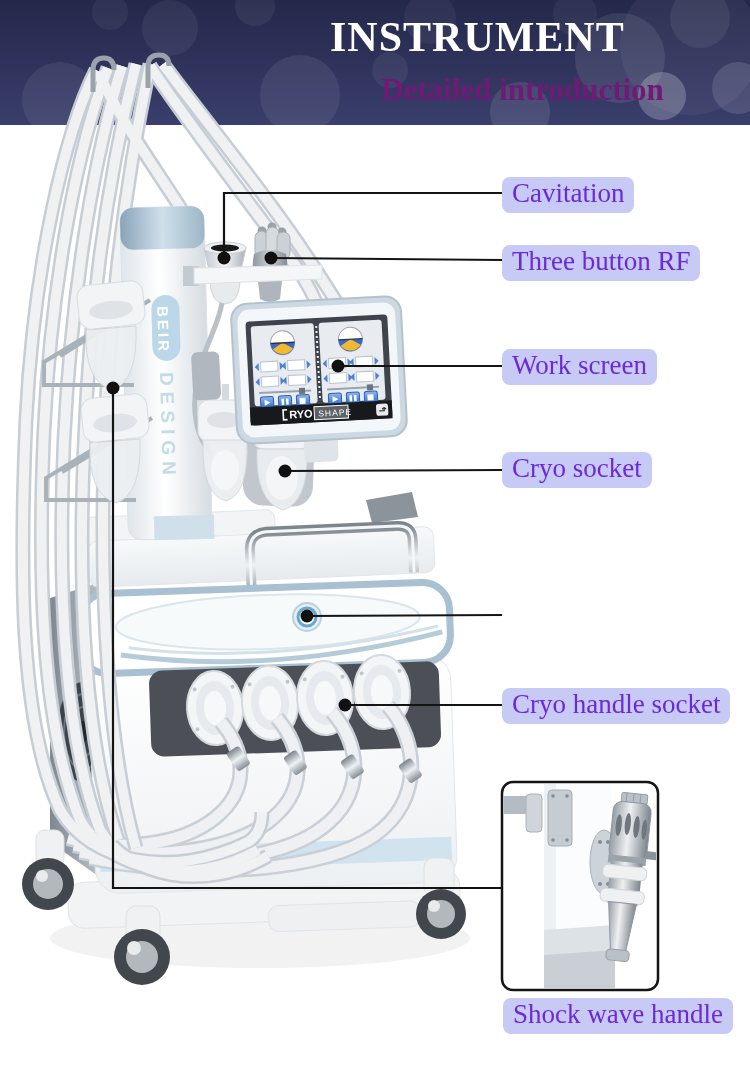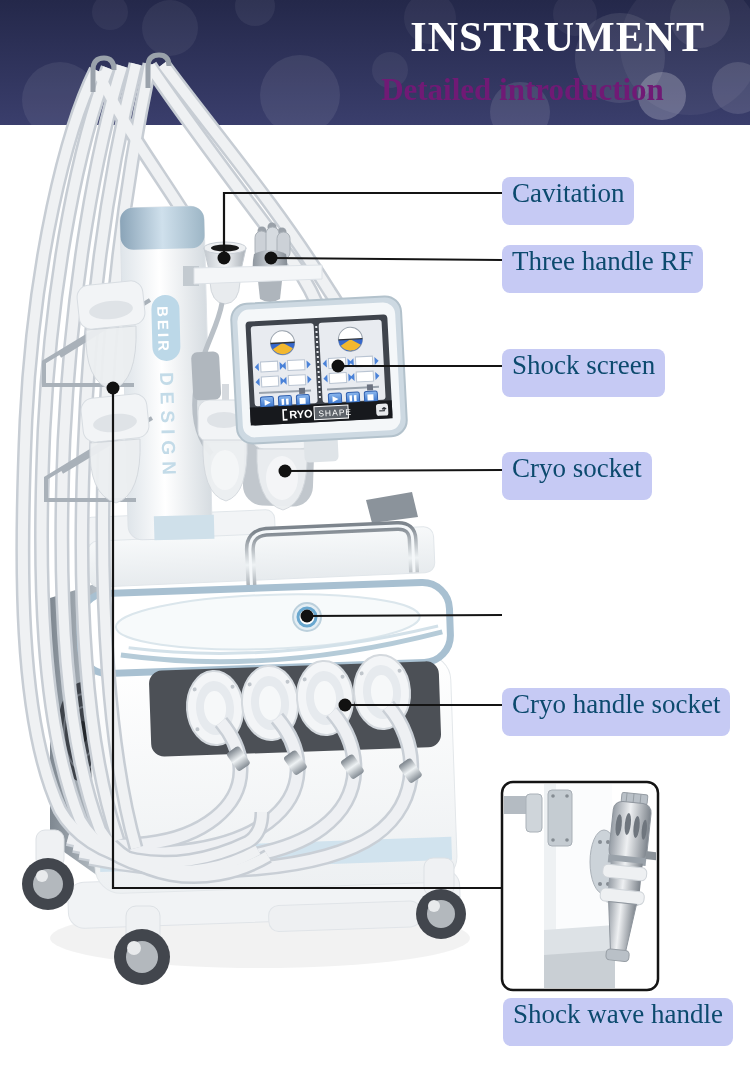--- a/index.html
+++ b/index.html
@@ -1,24 +1,24 @@
 <!DOCTYPE html>
 <html><head>
 <meta charset="utf-8">
 <style>
   html,body{margin:0;padding:0;background:#fff;}
   #stage{position:relative;width:750px;height:1069px;background:#fff;overflow:hidden;
          font-family:"Liberation Serif",serif;}
   #art{position:absolute;left:0;top:0;}
-  .hdr-title{position:absolute;left:330px;top:16px;width:375px;text-align:right;
+  .hdr-title{position:absolute;left:330px;top:16px;width:375px;text-align:left;
     color:#fff;font-weight:bold;font-size:42px;letter-spacing:1px;line-height:1.0;}
   .hdr-sub{position:absolute;left:330px;top:72px;width:385px;text-align:center;
     color:#701a75;font-weight:bold;font-size:31px;}
-  .callout-label{position:absolute;background:#c6caf4;color:#0c4a6e;font-size:27px;
-    line-height:1.15;padding:1px 10px 16px;border-radius:8px;white-space:nowrap;}
+  .callout-label{position:absolute;background:#c6caf4;color:#6d28d9;font-size:27px;
+    line-height:1.15;padding:1px 10px 4px;border-radius:8px;white-space:nowrap;}
   .lb-cavitation{left:502px;top:177px;}
   .lb-rf{left:502px;top:245px;}
   .lb-screen{left:502px;top:349px;}
   .lb-cryo{left:502px;top:452px;}
   .lb-switch{left:502px;top:597px;}
   .lb-socket{left:502px;top:688px;}
   .lb-shock{left:503px;top:998px;}
 </style>
 </head>
 <body>
@@ -477,19 +477,19 @@
         <rect x="655" y="850" width="7" height="6" fill="#6a7077"></rect>
       </g>
     </g>
   </g>
 </svg>
 
 <div class="hdr-title">INSTRUMENT</div>
 <div class="hdr-sub">Detailed introduction</div>
 
 <div class="callout-label lb-cavitation">Cavitation</div>
-<div class="callout-label lb-rf">Three handle RF</div>
-<div class="callout-label lb-screen">Shock screen</div>
+<div class="callout-label lb-rf">Three button RF</div>
+<div class="callout-label lb-screen">Work screen</div>
 <div class="callout-label lb-cryo">Cryo socket</div>
 <div class="callout-label lb-socket">Cryo handle socket</div>
 <div class="callout-label lb-shock">Shock wave handle</div>
 
 </div>
 
 </body></html>

